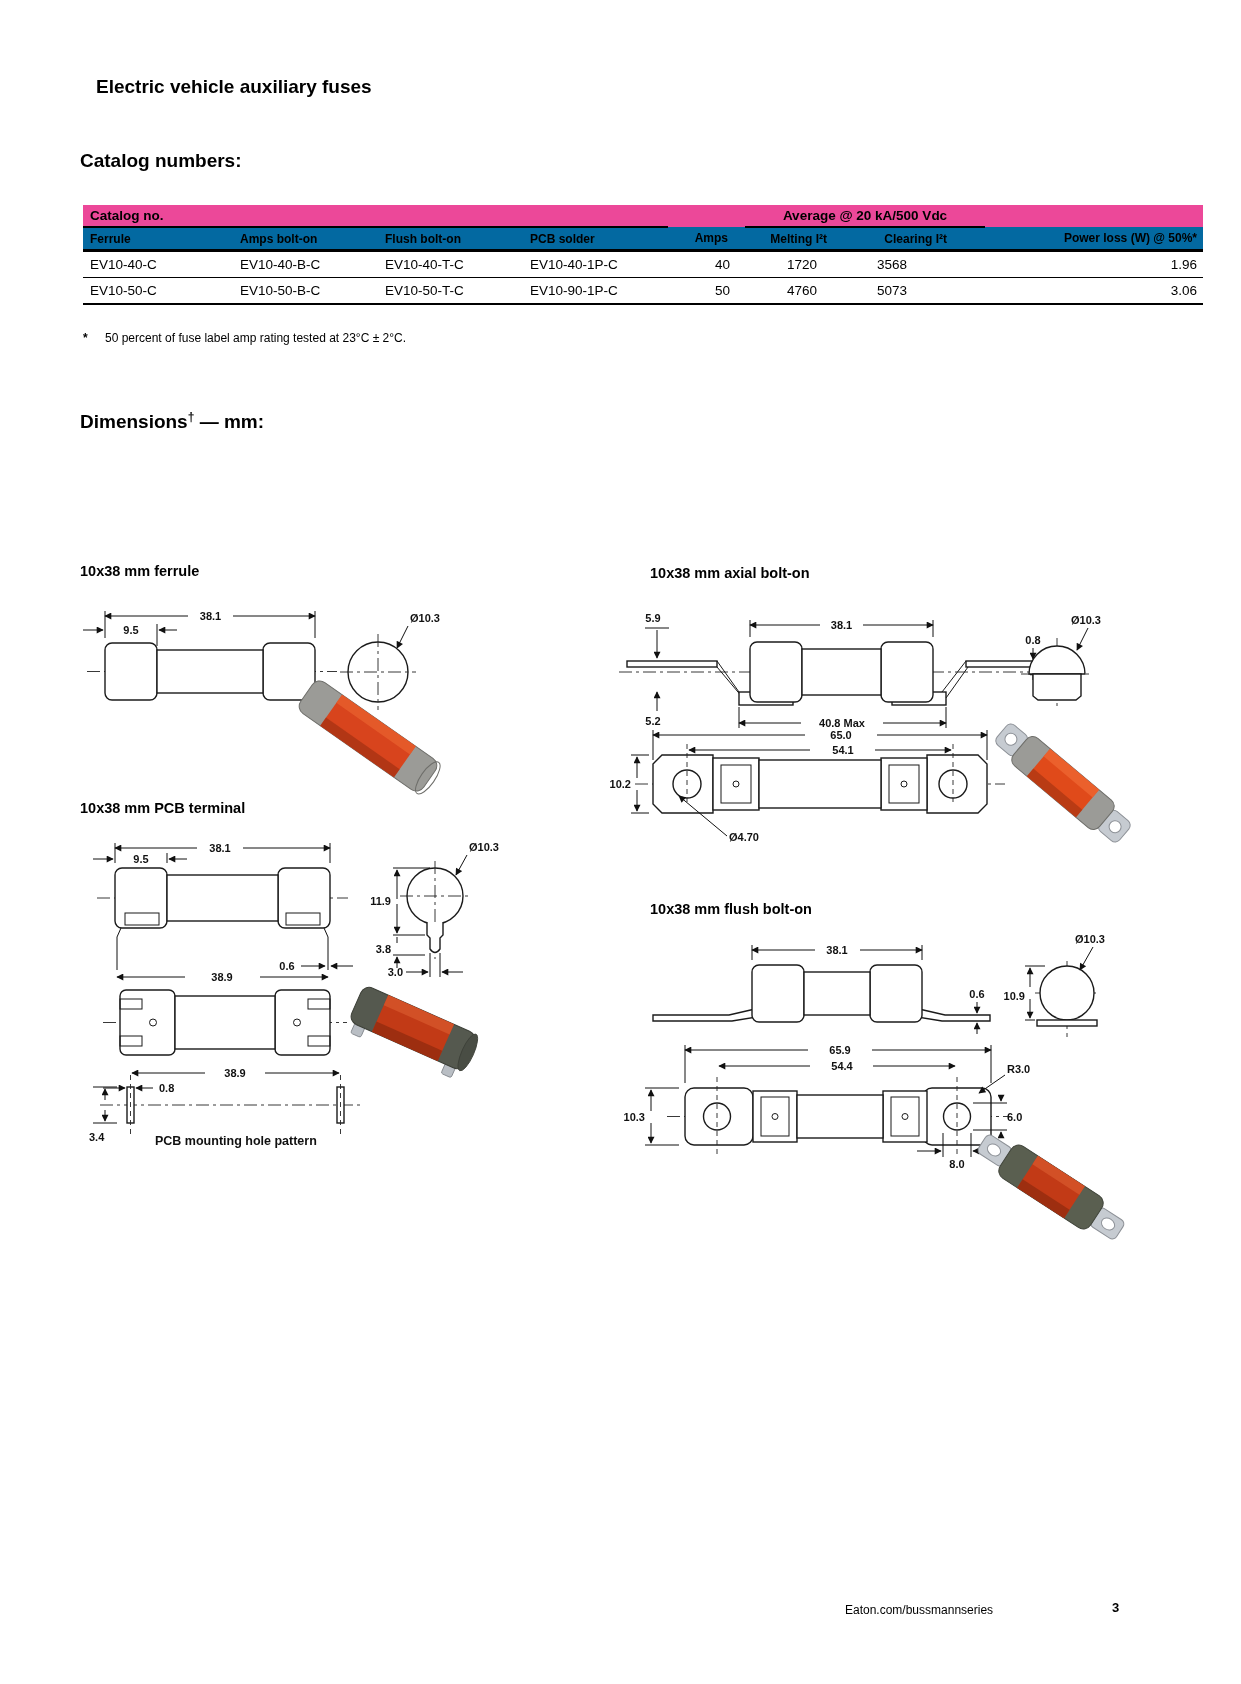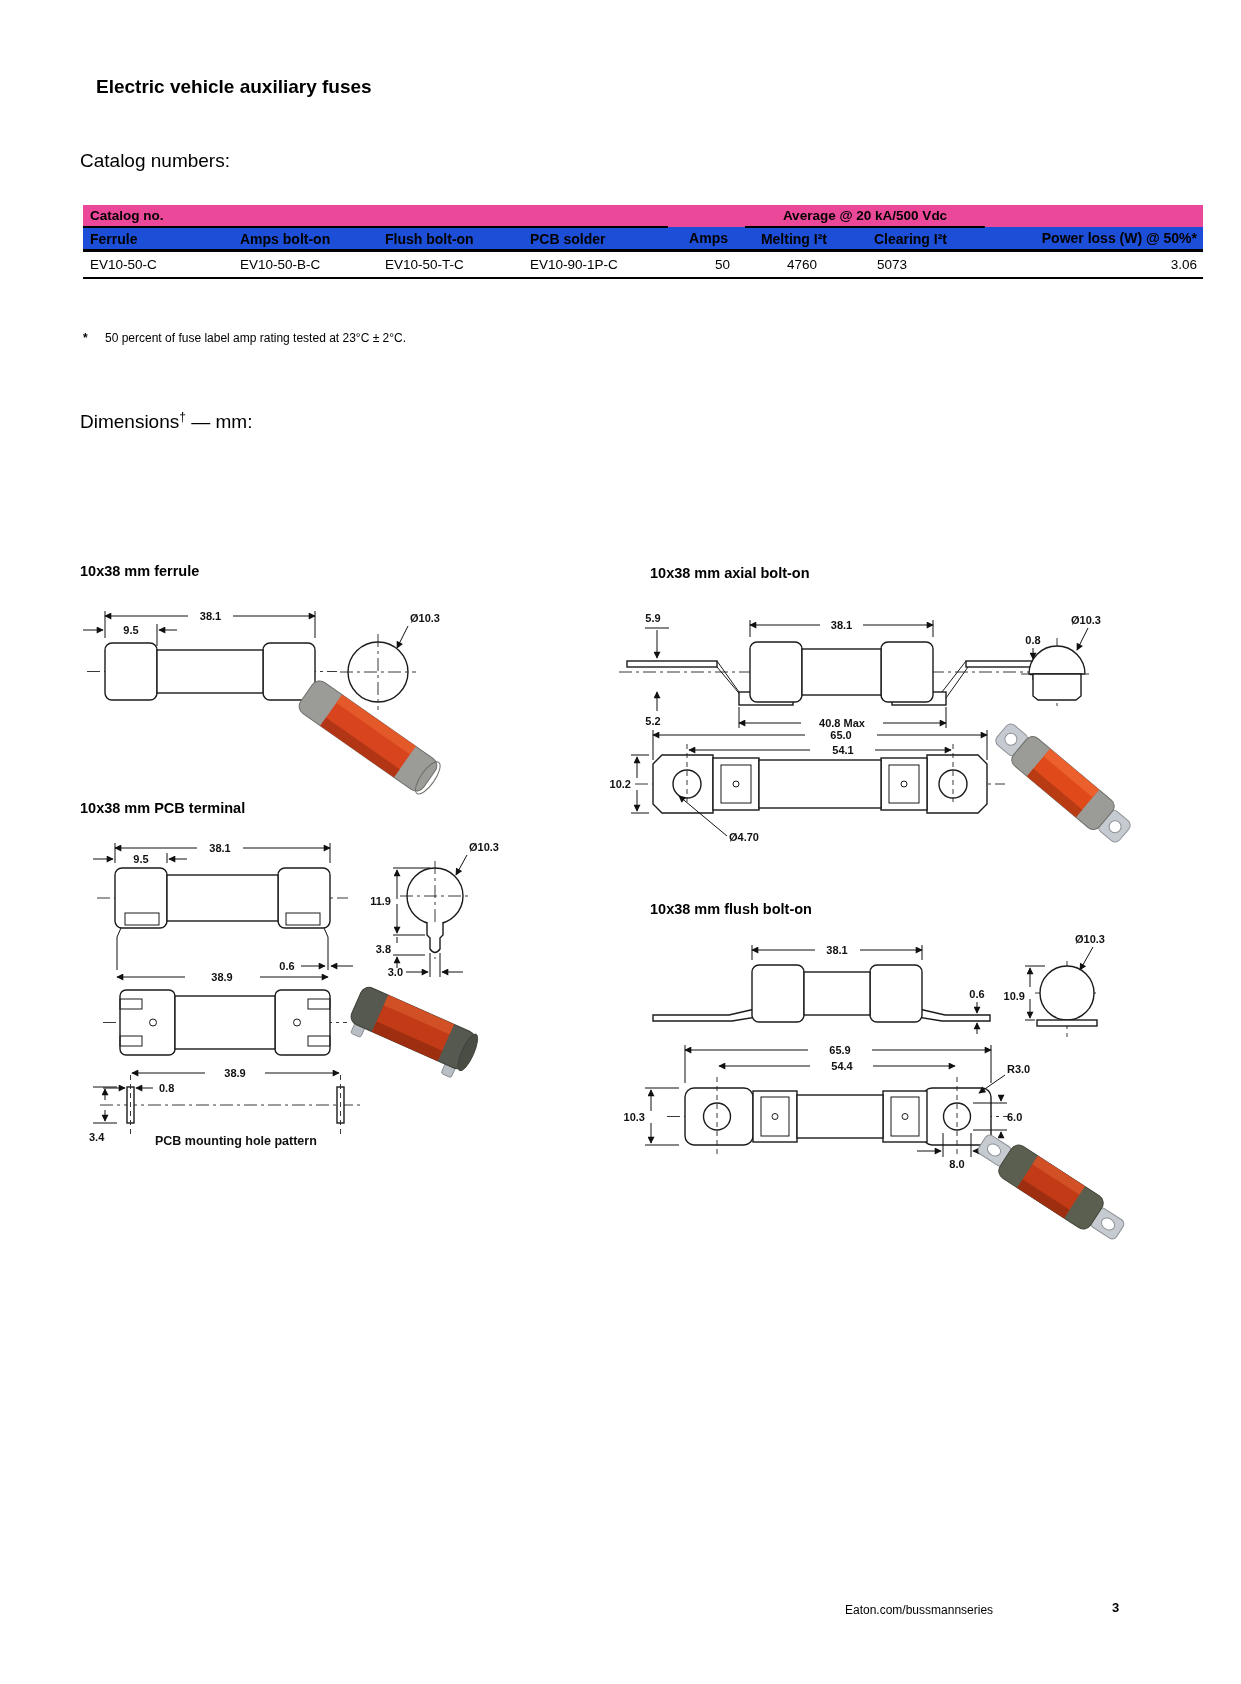--- a/index.html
+++ b/index.html
@@ -1,27 +1,27 @@
 <!DOCTYPE html>
 <html><head>
 <meta charset="utf-8">
 <style>
   html,body{margin:0;padding:0;background:#888;}
   .page{position:relative;width:1241px;height:1684px;background:#ffffff;
         font-family:"Liberation Sans",sans-serif;color:#000;overflow:hidden;}
   .abs{position:absolute;}
   .doc-title{font-size:19px;font-weight:bold;margin:16px;}
-  .sec-heading{font-size:19px;font-weight:normal;margin:0;}
+  .sec-heading{font-size:19px;font-weight:bold;margin:0;}
   .sec-heading sup{font-size:12px;}
   .fig-title{font-size:14.5px;font-weight:bold;margin:0;}
   
   table.catalog{border-collapse:collapse;table-layout:fixed;width:1120px;font-size:13.5px;}
   table.catalog th,table.catalog td{padding:0;overflow:hidden;white-space:nowrap;}
   tr.grow th{background:#ec4899;height:21px;font-size:13.5px;font-weight:bold;vertical-align:middle;}
-  tr.hrow th{background:#1d4ed8;height:21px;font-size:14px;font-weight:bold;
+  tr.hrow th{background:#0369a1;height:21px;font-size:12px;font-weight:bold;
              border-bottom:3px solid #000;vertical-align:middle;}
   .g-cat{text-align:left;padding-left:7px !important;border-bottom:2.5px solid #000;}
   .g-avg{text-align:center;border-bottom:2.5px solid #000;}
   .ta-l{text-align:left;padding-left:7px !important;}
   .ta-r{text-align:right;}
   .th5{padding-right:17px !important;} .th6{padding-right:23px !important;}
   .th7{padding-right:38px !important;} .th8{padding-right:6px !important;}
   .td5{padding-right:15px !important;} .td6{padding-right:33px !important;}
   .td7{padding-right:78px !important;} .td8{padding-right:6px !important;}
   tr.drow td{height:25px;border-bottom:1px solid #000;}
@@ -72,20 +72,30 @@
         <th class="ta-l">Amps bolt-on</th>
         <th class="ta-l">Flush bolt-on</th>
         <th class="ta-l">PCB solder</th>
         <th class="ta-r th5">Amps</th>
         <th class="ta-r th6">Melting I²t</th>
         <th class="ta-r th7">Clearing I²t</th>
         <th class="ta-r th8">Power loss (W) @ 50%*</th>
       </tr>
     </thead>
     <tbody>
+      <tr class="drow">
+        <td class="ta-l">EV10-40-C</td>
+        <td class="ta-l">EV10-40-B-C</td>
+        <td class="ta-l">EV10-40-T-C</td>
+        <td class="ta-l">EV10-40-1P-C</td>
+        <td class="ta-r td5">40</td>
+        <td class="ta-r td6">1720</td>
+        <td class="ta-r td7">3568</td>
+        <td class="ta-r td8">1.96</td>
+      </tr>
       <tr class="drow last">
         <td class="ta-l">EV10-50-C</td>
         <td class="ta-l">EV10-50-B-C</td>
         <td class="ta-l">EV10-50-T-C</td>
         <td class="ta-l">EV10-90-1P-C</td>
         <td class="ta-r td5">50</td>
         <td class="ta-r td6">4760</td>
         <td class="ta-r td7">5073</td>
         <td class="ta-r td8">3.06</td>
       </tr>

